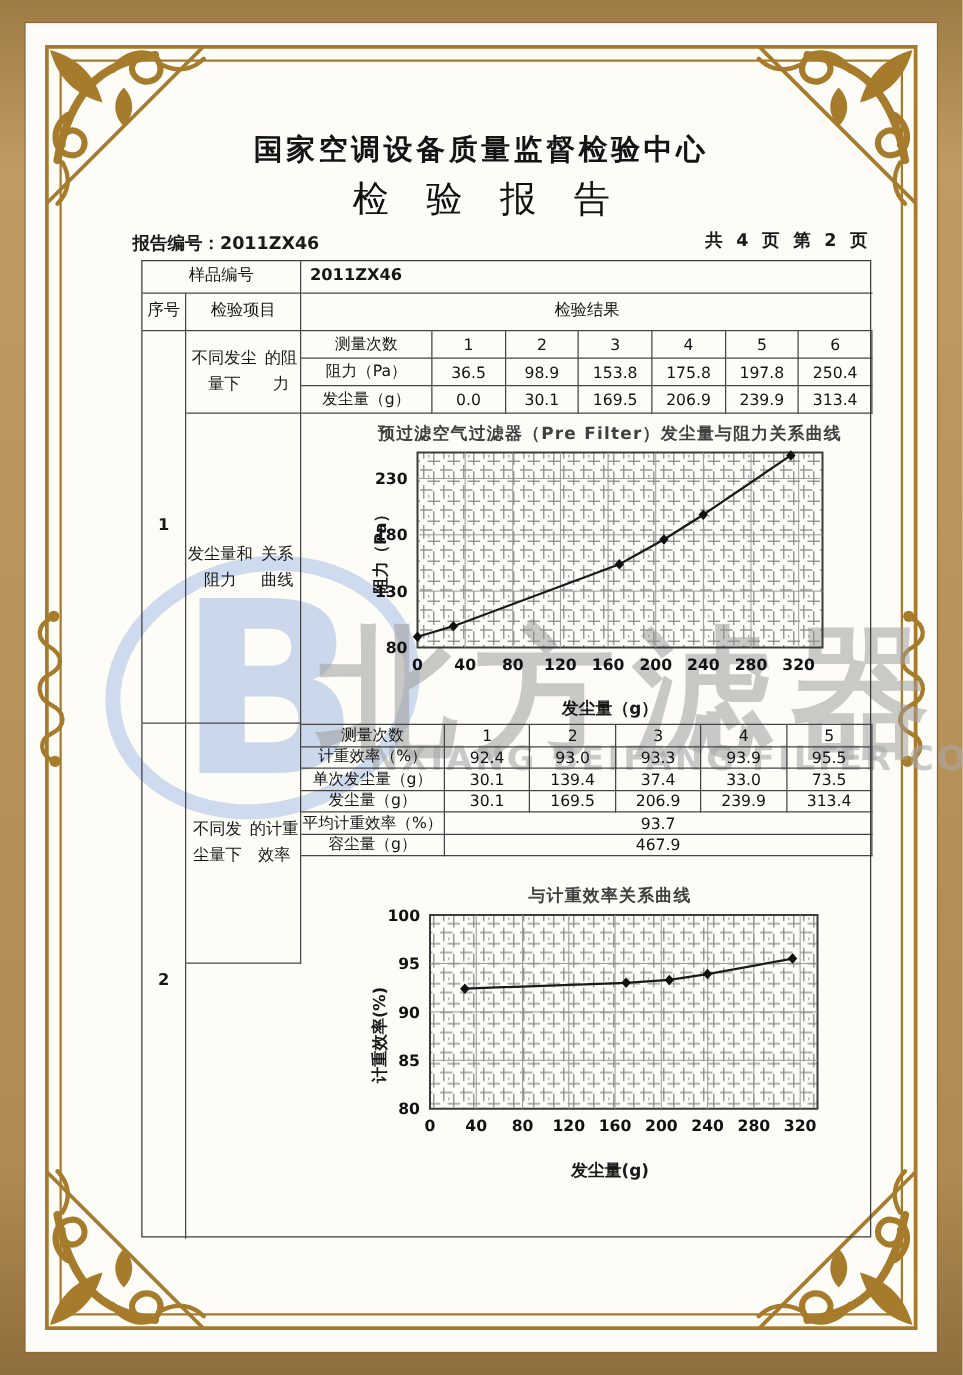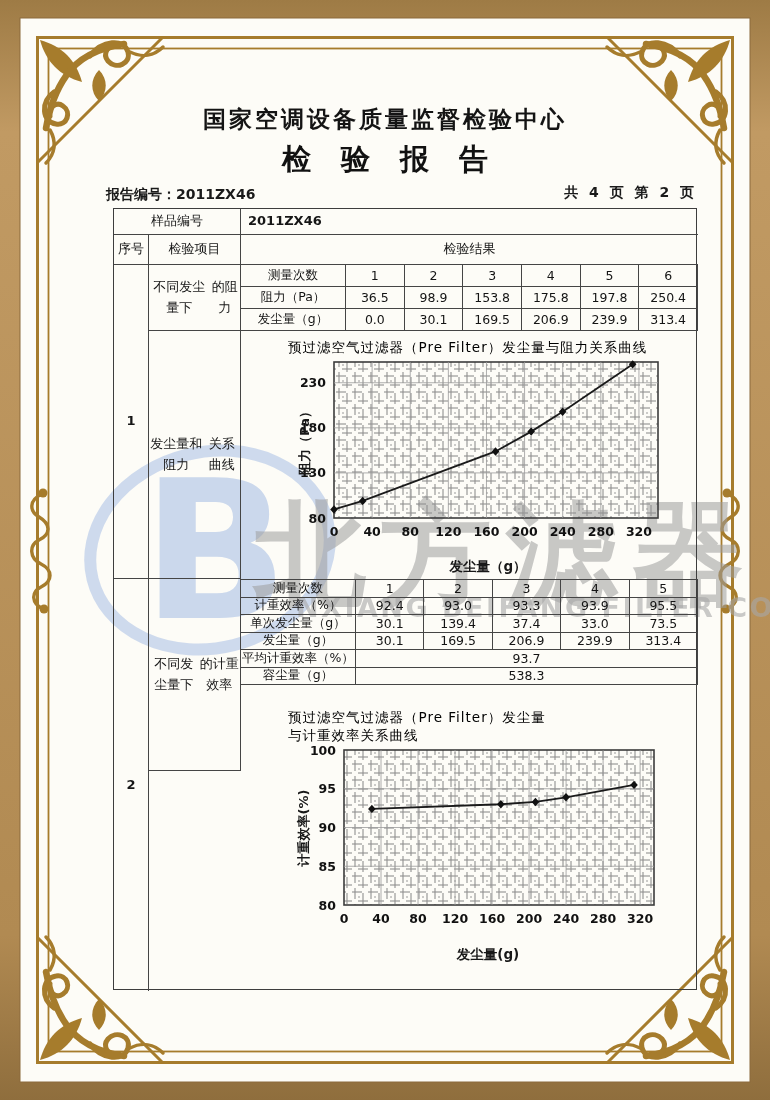--- a/index.html
+++ b/index.html
@@ -7,42 +7,42 @@
     width:770px;height:1100px;position:relative;overflow:hidden;
     background:#b5905a;
     font-family:"DejaVu Sans","Liberation Sans",sans-serif;
     color:#1f1f1f;
   }
   .abs{position:absolute;}
   
   #center-name{left:0;top:104px;width:770px;text-align:center;
     font-size:23px;font-weight:bold;letter-spacing:3px;color:#141414;}
   #report-title{left:0;top:140px;width:770px;text-align:center;
-    font-size:29px;font-weight:bold;letter-spacing:30px;text-indent:30px;color:#111;}
+    font-size:29px;font-weight:normal;letter-spacing:30px;text-indent:30px;color:#111;}
   #report-no{left:106px;top:186px;font-size:14px;font-weight:bold;color:#1a1a1a;}
   #page-info{left:397px;top:184px;width:300px;text-align:right;font-size:14px;
     font-weight:bold;letter-spacing:3px;color:#1a1a1a;}
   
   #report-table{left:113px;top:208px;width:584px;height:782px;
     border:1.7px solid #3d3d3d;box-sizing:border-box;}
   .tcell{position:absolute;box-sizing:border-box;display:flex;
     align-items:center;justify-content:center;text-align:center;
     font-size:13px;line-height:1.55;color:#161616;}
   .br{border-right:1.4px solid #454545;}
   .bb{border-bottom:1.4px solid #454545;}
   .col-lines{flex-direction:row;}
   
   .subtable{position:absolute;display:grid;box-sizing:border-box;}
   .sub-cell{box-sizing:border-box;display:flex;align-items:center;justify-content:center;
     border-right:1.4px solid #454545;border-bottom:1.4px solid #454545;
     font-size:12.5px;color:#141414;white-space:nowrap;overflow:hidden;}
   .sub-label{font-size:12.5px;}
   
   .chart{position:absolute;}
-  .chart-title{font-size:13.5px;font-weight:normal;color:#000000;
+  .chart-title{text-align:center;font-size:13.5px;font-weight:bold;color:#404040;
     letter-spacing:1px;line-height:1.35;}
   .xlabel{text-align:center;font-size:13.5px;font-weight:bold;color:#181818;margin-top:-2px;}
   .vlabel{position:absolute;font-size:13px;font-weight:bold;color:#181818;white-space:nowrap;
     transform:translate(-50%,-50%) rotate(-90deg);}
   svg text.tick{font-family:"DejaVu Sans",sans-serif;font-size:12.5px;fill:#111;font-weight:bold;}
   
   #wm-cn{left:254px;top:480px;font-size:112px;font-weight:800;letter-spacing:14px;
     color:#9e9e9e;opacity:.55;white-space:nowrap;z-index:2;pointer-events:none;}
   #wm-en{left:296px;top:592px;font-size:27px;font-weight:600;letter-spacing:2.5px;
     color:#a8a8a8;opacity:.6;white-space:nowrap;z-index:2;pointer-events:none;}
@@ -178,21 +178,21 @@
       <div class="sub-cell">73.5</div>
       <div class="sub-cell sub-label">发尘量（g）</div>
       <div class="sub-cell">30.1</div>
       <div class="sub-cell">169.5</div>
       <div class="sub-cell">206.9</div>
       <div class="sub-cell">239.9</div>
       <div class="sub-cell">313.4</div>
       <div class="sub-cell sub-label">平均计重效率（%）</div>
       <div class="sub-cell" style="grid-column: 2 / span 5;">93.7</div>
       <div class="sub-cell sub-label">容尘量（g）</div>
-      <div class="sub-cell" style="grid-column: 2 / span 5;">538.3</div>
+      <div class="sub-cell" style="grid-column: 2 / span 5;">467.9</div>
     </div>
 </div>
 
 <div class="chart content" id="chart1" style="left:288px;top:338px;width:400px;height:246px;">
   <div class="chart-title">预过滤空气过滤器（Pre Filter）发尘量与阻力关系曲线</div>
   <svg id="chart1-svg" width="400" height="200">
       <rect x="46" y="6" width="324" height="156" fill="url(#scanGrid)" stroke="#3b3b3b" stroke-width="1.6"></rect>
       <text x="46" y="180" text-anchor="middle" class="tick">0</text>
       <line x1="84.11764705882354" y1="6" x2="84.11764705882354" y2="162" stroke="#9a9a9a" stroke-width="0.8"></line>
       <text x="84.11764705882354" y="180" text-anchor="middle" class="tick">40</text>
@@ -223,21 +223,20 @@
       <path d="M0,-4.2 L3.8,0 L0,4.2 L-3.8,0 Z" transform="translate(207.5235294117647,95.45202312138727)" fill="#111"></path>
       <path d="M0,-4.2 L3.8,0 L0,4.2 L-3.8,0 Z" transform="translate(243.16352941176473,75.61387283236994)" fill="#111"></path>
       <path d="M0,-4.2 L3.8,0 L0,4.2 L-3.8,0 Z" transform="translate(274.61058823529413,55.775722543352586)" fill="#111"></path>
       <path d="M0,-4.2 L3.8,0 L0,4.2 L-3.8,0 Z" transform="translate(344.65176470588233,8.344508670520213)" fill="#111"></path>
     </svg>
   <div class="xlabel">发尘量（g）</div>
   <div class="vlabel" style="left:17px;top:102px;">阻力（Pa）</div>
 </div>
 
 <div class="chart content" id="chart2" style="left:288px;top:708px;width:400px;height:270px;">
-  <div class="chart-title">预过滤空气过滤器（Pre Filter）发尘量</div>
   <div class="chart-title">与计重效率关系曲线</div>
   <svg id="chart2-svg" width="400" height="200">
       <rect x="56" y="6" width="310" height="155" fill="url(#scanGrid)" stroke="#3b3b3b" stroke-width="1.6"></rect>
       <text x="56" y="179" text-anchor="middle" class="tick">0</text>
       <line x1="93.01492537313433" y1="6" x2="93.01492537313433" y2="161" stroke="#9a9a9a" stroke-width="0.8"></line>
       <text x="93.01492537313433" y="179" text-anchor="middle" class="tick">40</text>
       <line x1="130.02985074626866" y1="6" x2="130.02985074626866" y2="161" stroke="#9a9a9a" stroke-width="0.8"></line>
       <text x="130.02985074626866" y="179" text-anchor="middle" class="tick">80</text>
       <line x1="167.04477611940297" y1="6" x2="167.04477611940297" y2="161" stroke="#9a9a9a" stroke-width="0.8"></line>
       <text x="167.04477611940297" y="179" text-anchor="middle" class="tick">120</text>

